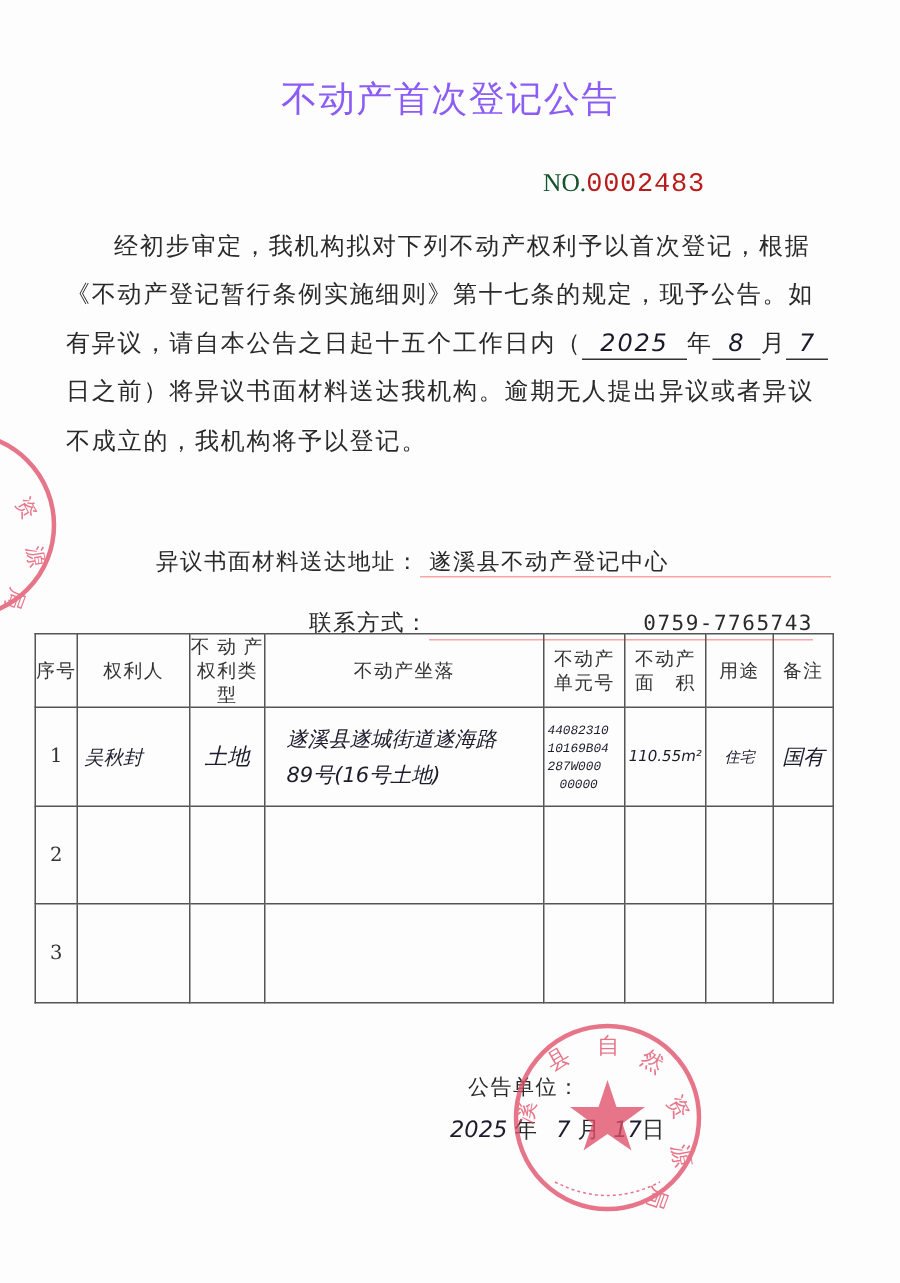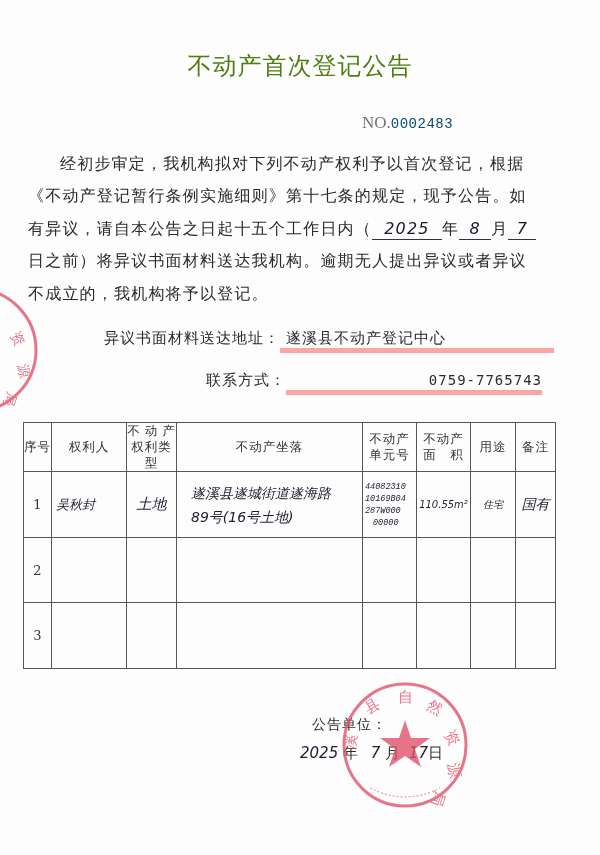--- a/index.html
+++ b/index.html
@@ -5,35 +5,35 @@
   html, body { margin: 0; padding: 0; }
   body {
     width: 600px; height: 855px; position: relative; overflow: hidden;
     background: #fdfdfd; color: #2a2a2a;
     font-family: "DejaVu Serif", "Liberation Serif", serif;
   }
   .abs { position: absolute; }
   .title {
     left: 0; width: 600px; top: 50px; text-align: center;
     font-family: "DejaVu Sans", "Liberation Sans", sans-serif;
-    font-size: 24px; letter-spacing: 1px; color: #4d7c0f;
+    font-size: 24px; letter-spacing: 1px; color: #8b5cf6;
   }
   .serial { left: 362px; top: 112px; font-size: 17px; }
-  .serial .no { font-family: "Liberation Serif", serif; color: #737373; font-size: 17px; }
-  .serial .num { font-family: "Liberation Mono", monospace; color: #0c4a6e; font-size: 14px; letter-spacing: 0.5px; }
+  .serial .no { font-family: "Liberation Serif", serif; color: #14532d; font-size: 17px; }
+  .serial .num { font-family: "Liberation Mono", monospace; color: #b91c1c; font-size: 18px; letter-spacing: 0.5px; }
   .para {
-    left: 28px; width: 510px; top: 148px;
+    left: 44px; width: 510px; top: 148px;
     font-size: 16px; line-height: 32.4px; letter-spacing: 1.2px; color: #2a2a2a;
   }
   .para p { margin: 0; text-indent: 32px; }
   .hand { font-family: "DejaVu Sans", sans-serif; font-style: italic; color: #1a1a2a; }
   .uline { display: inline-block; border-bottom: 1px solid #333; text-align: center; text-indent: 0; line-height: 20px; }
   .addr { left: 104px; top: 328px; font-size: 15px; letter-spacing: 1px; }
   .addr .val, .contact .val {
-    display: inline-block; border-bottom: 5px solid #fca5a5; width: 268px; padding-left: 6px; line-height: 20px;
+    display: inline-block; border-bottom: 1px solid #fca5a5; width: 268px; padding-left: 6px; line-height: 20px; margin-top: 36px;
   }
   .contact { left: 206px; top: 370px; font-size: 15px; letter-spacing: 1px; }
   .contact .val { width: 250px; font-family: "DejaVu Sans Mono", monospace; font-size: 14px; text-align: right; }
   table.grid {
     position: absolute; left: 23px; top: 422px; border-collapse: collapse;
     font-size: 13px; color: #333;
   }
   table.grid td, table.grid th {
     border: 1px solid #555; padding: 0; text-align: center; vertical-align: middle; font-weight: normal;
   }

